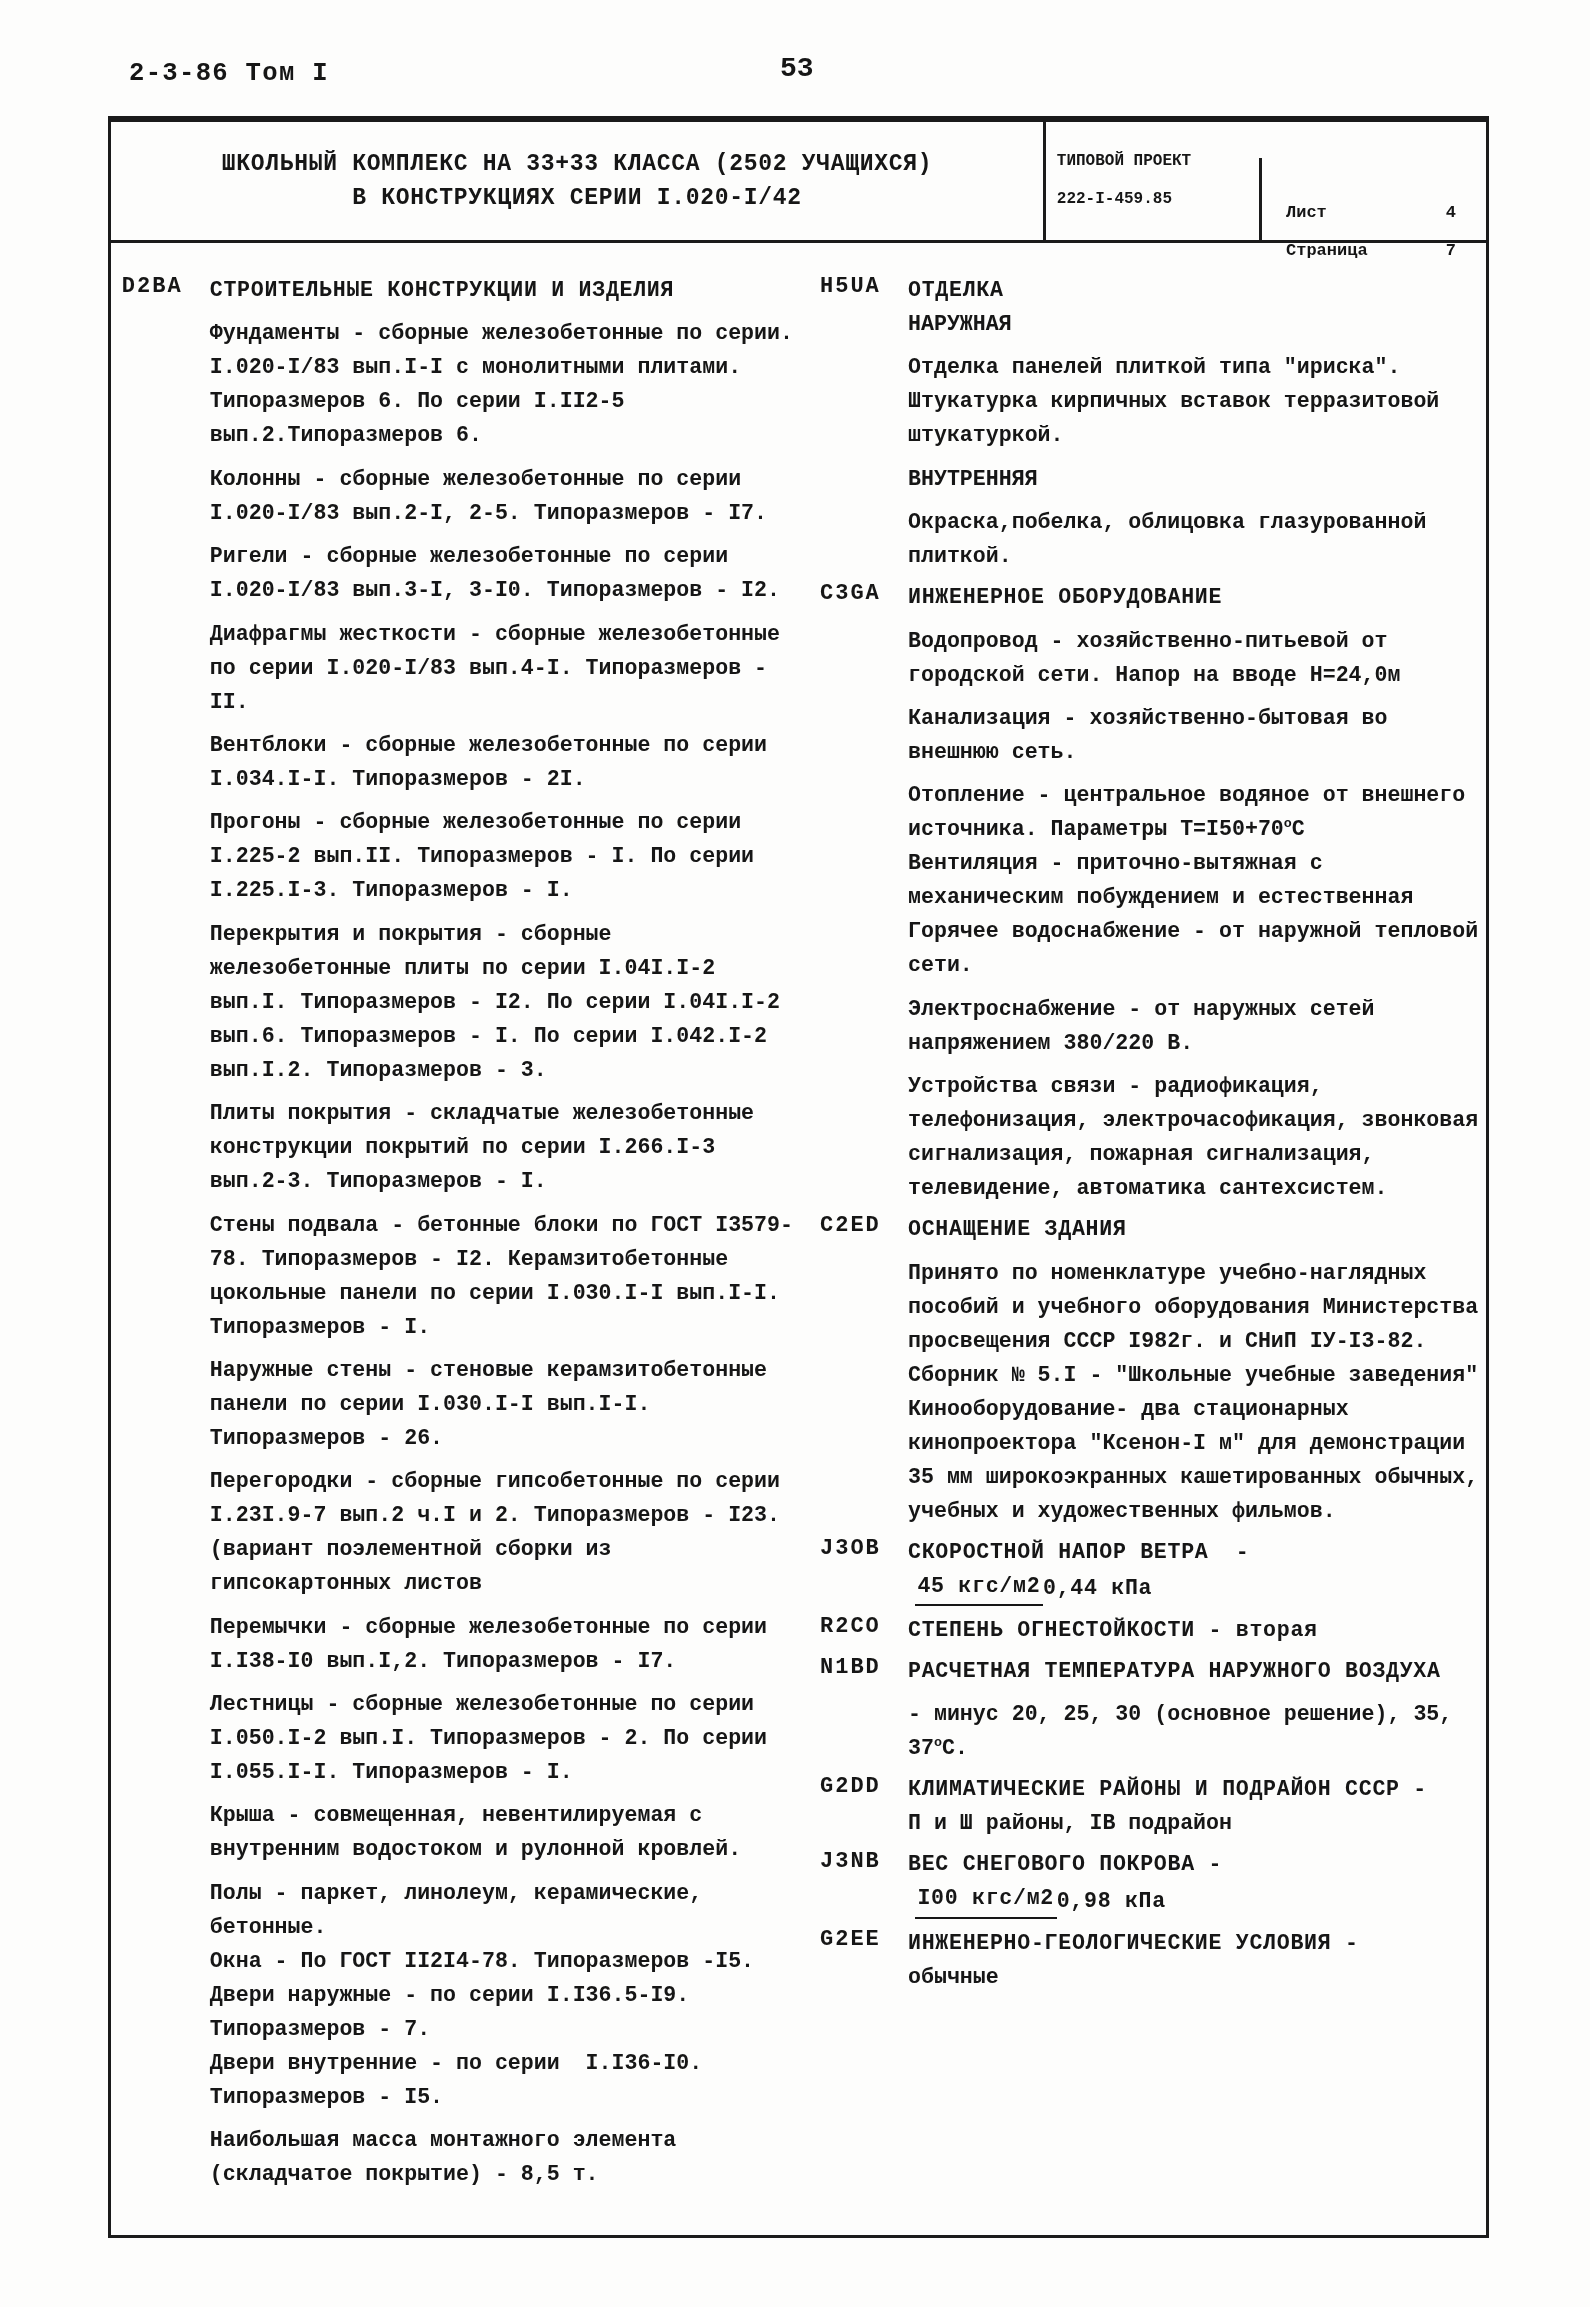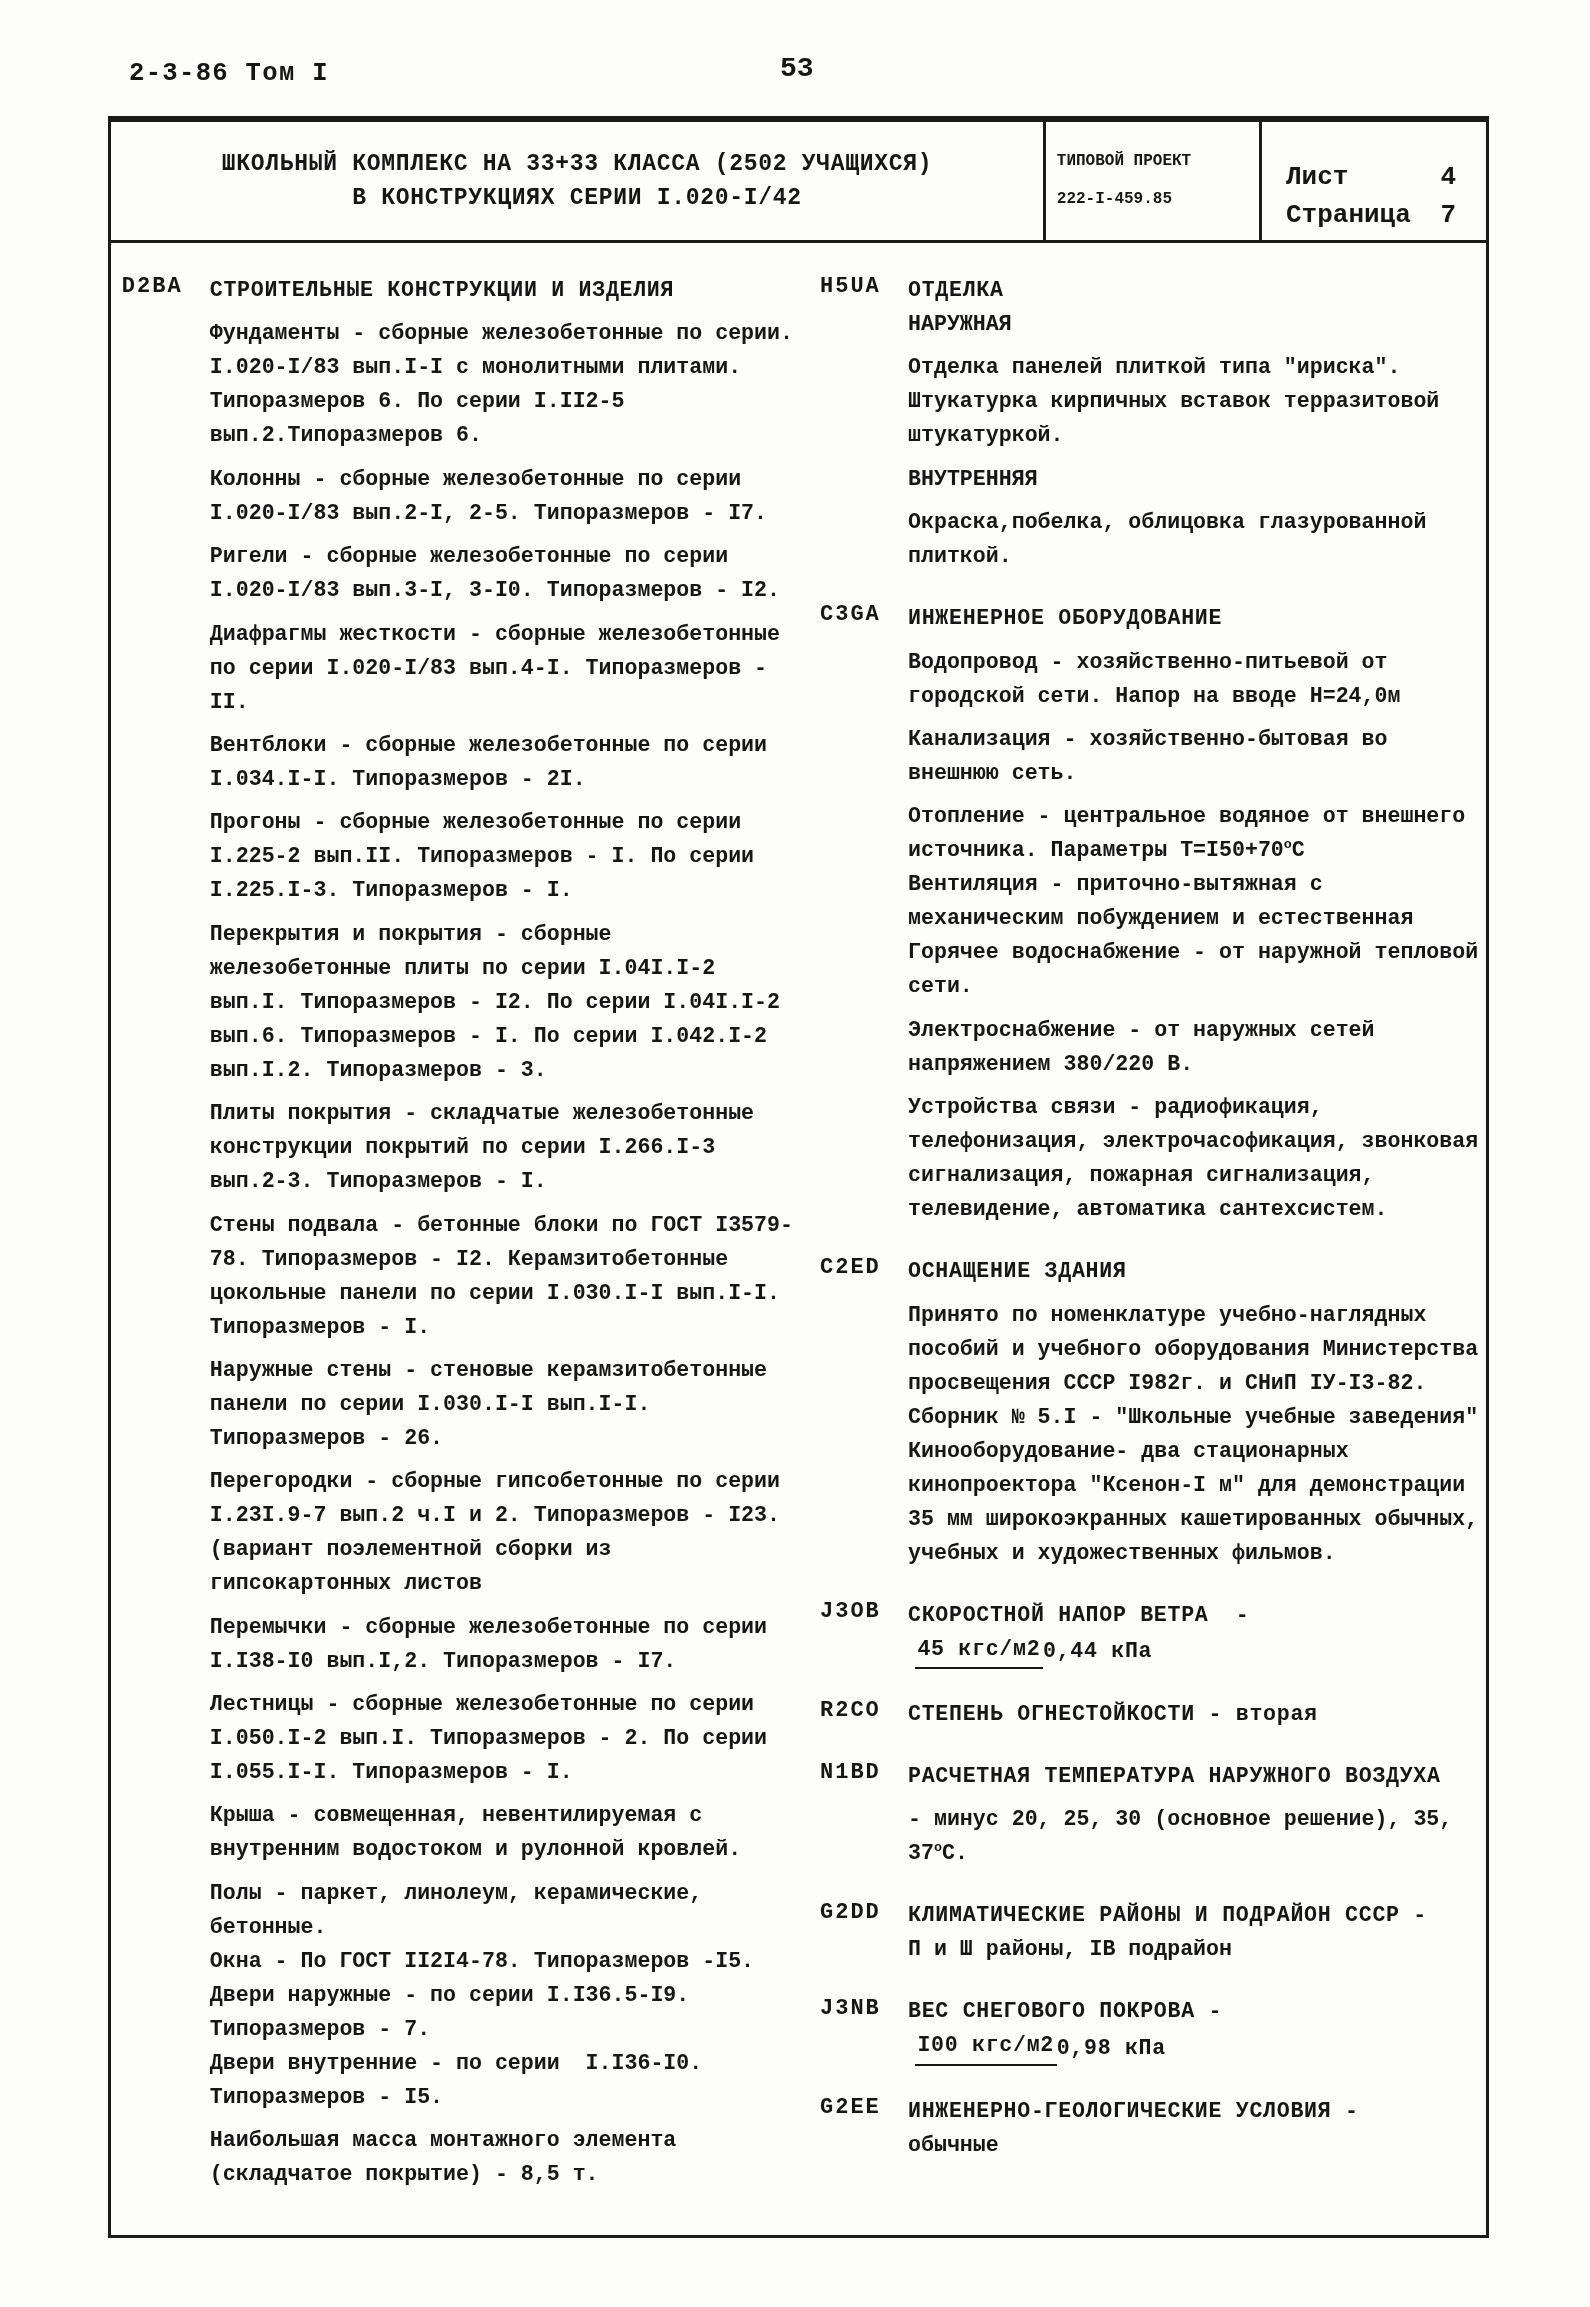--- a/index.html
+++ b/index.html
@@ -22,29 +22,29 @@
     width:932px;box-sizing:border-box;display:flex;flex-direction:column;
     justify-content:center;align-items:center;gap:8px;
     font-size:23px;text-align:center;letter-spacing:0.7px;
   }
   .cell-proj{
     width:216px;box-sizing:border-box;border-left:3.4px solid #1b1b1b;
     padding:20px 0 0 10.8px;font-size:16px;line-height:38px;white-space:nowrap;
   }
   .cell-sheet{
     flex:1;box-sizing:border-box;border-left:3.4px solid #1b1b1b;
-    padding:36px 0 0 24px;font-size:26px;line-height:38px;
+    padding:36px 0 0 24px;font-size:17px;line-height:38px;margin-top:36px;
   }
   .sheet-line{display:flex;width:170px;justify-content:space-between;}
   .columns{position:relative;}
   .col{position:absolute;top:30px;}
   .col-left{left:10.8px;width:682px;}
   .col-right{left:709px;width:660px;}
   .section{display:flex;align-items:flex-start;}
-  .section + .section{margin-top:28px;}
+  .section + .section{margin-top:7px;}
   .code{flex:none;width:88px;font-size:22px;letter-spacing:2px;padding-top:1.3px;}
   .content{flex:1;min-width:0;}
   .item{font-size:21.6px;line-height:34px;white-space:pre-wrap;margin-top:9.4px;}
   .item:first-child{margin-top:0;}
   .item.tight{margin-top:0;}
   .item.heading{letter-spacing:0.7px;font-family:Liberation Mono, monospace;}
   sup{font-size:0.62em;line-height:0;vertical-align:super;}
   .frac{display:inline-flex;flex-direction:row;vertical-align:top;margin-left:6.7px;}
   .frac .ftop{border-bottom:2.7px solid #161616;padding:0 2.7px 1.3px 2.7px;}
   .frac .fbot{padding-top:2.7px;text-align:center;}

